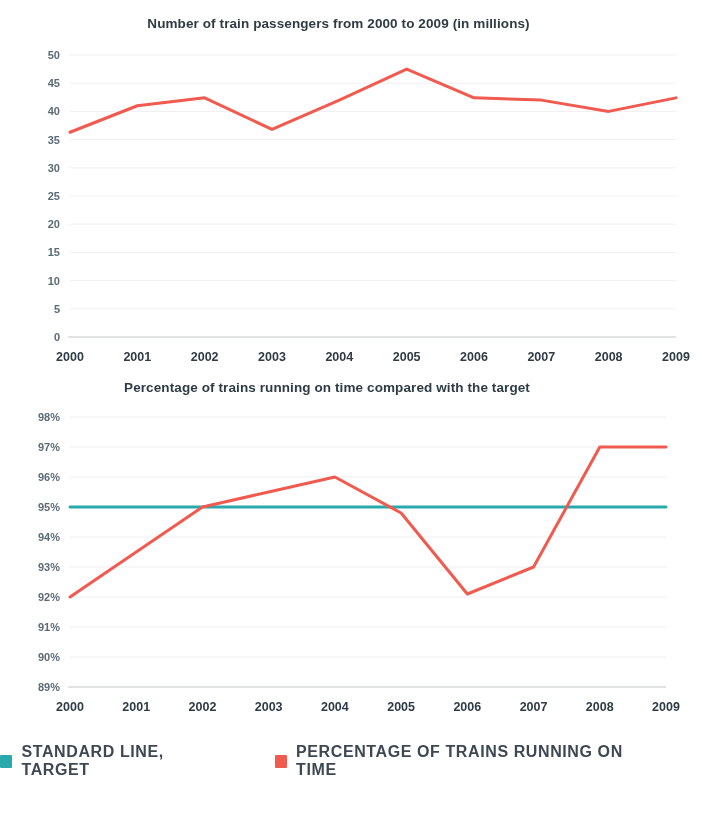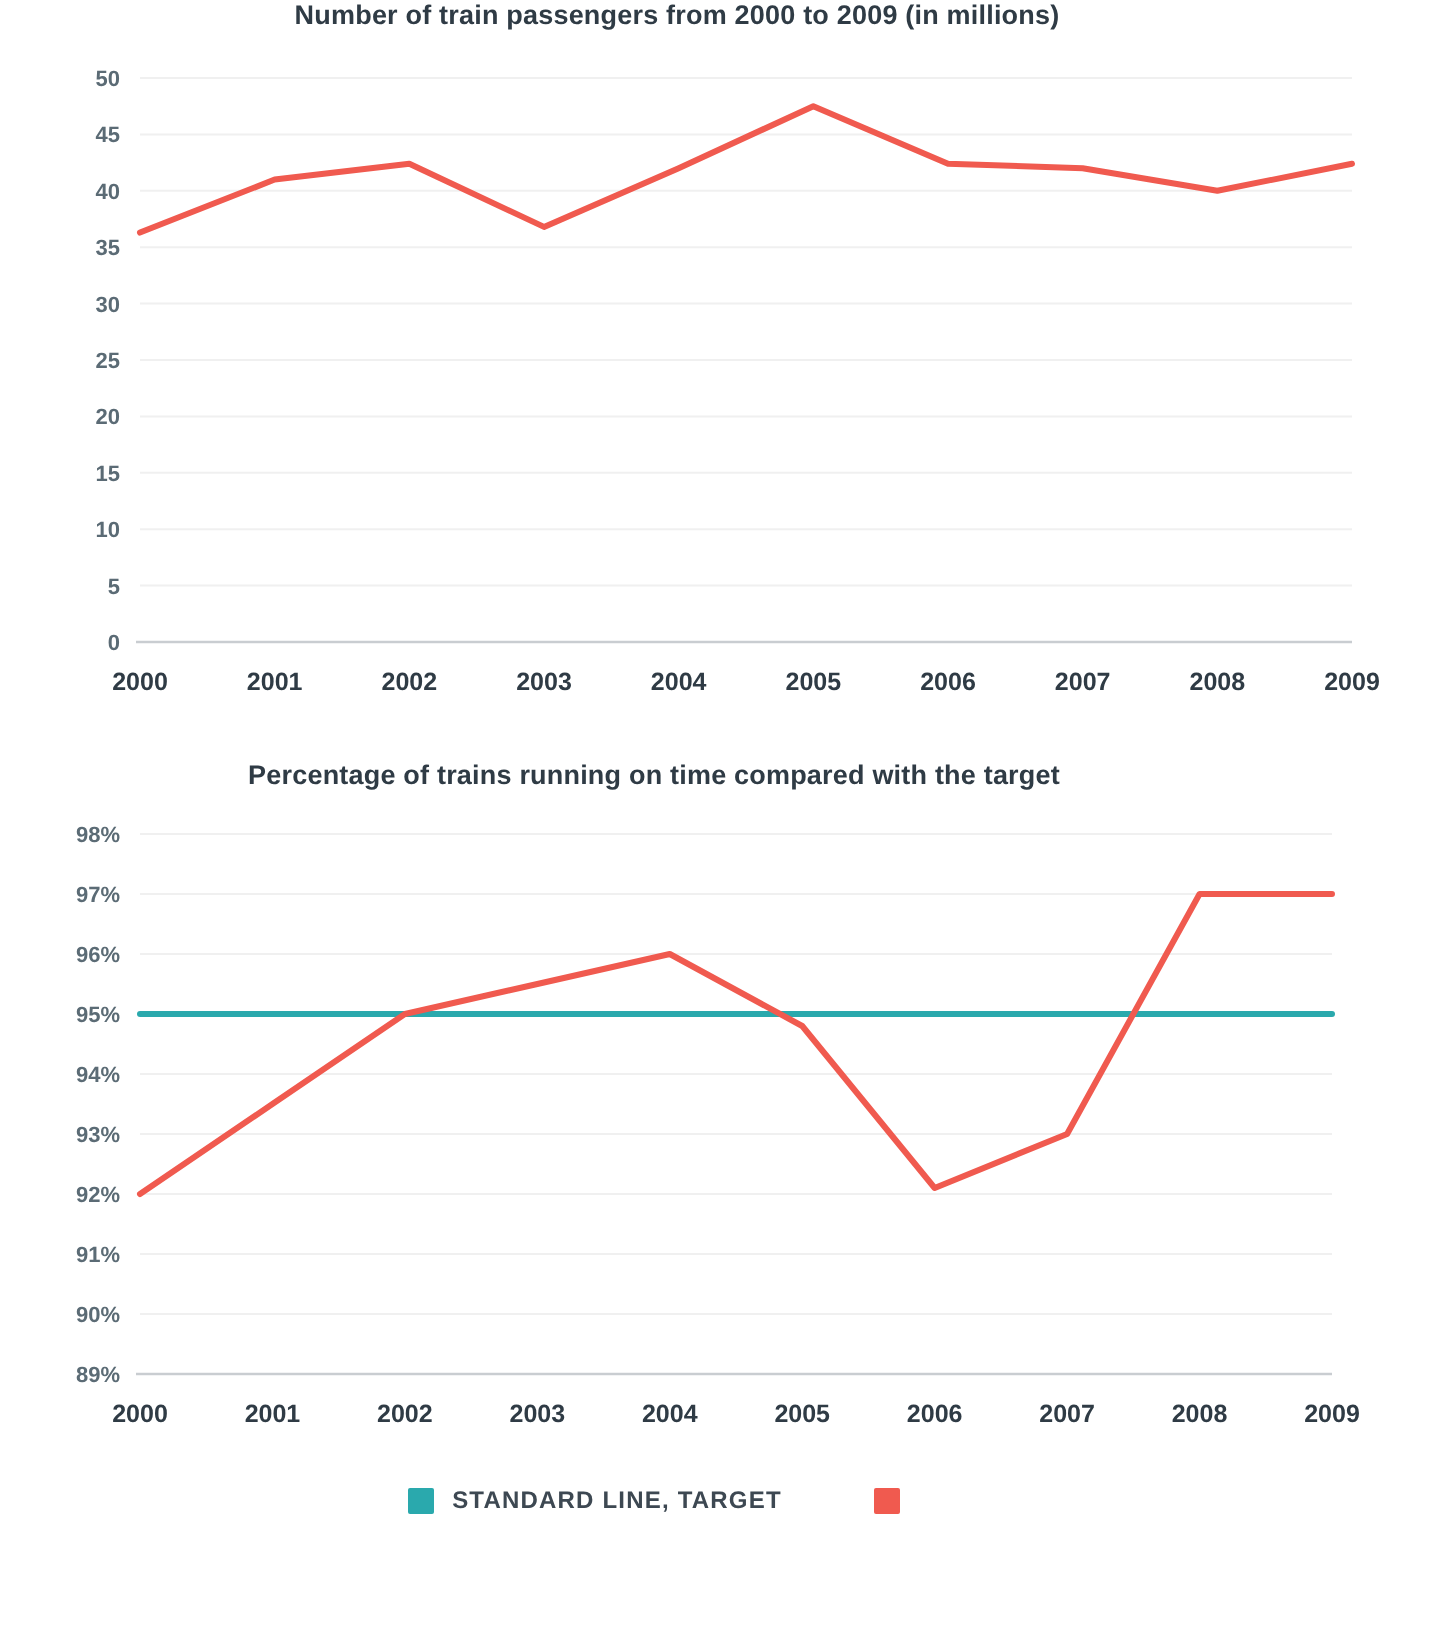--- a/index.html
+++ b/index.html
@@ -74,32 +74,32 @@
     align-items: center;
     gap: 9px;
   }
   .legend-swatch {
     width: 13px;
     height: 13px;
     border-radius: 1px;
     display: inline-block;
   }
   .legend-text {
-    font-size: 12px;
+    font-size: 16px;
     font-weight: bold;
     letter-spacing: 0.6px;
     color: #3d4852;
   }
 </style>
 </head>
 <body>
 
 <div class="page">
 
-  <div class="chart-block" style="position:absolute; left:0; top:0; width:677px;">
+  <div class="chart-block" style="position:absolute; left:0; top:16px; width:677px;">
     <div class="chart-title">Number of train passengers from 2000 to 2009 (in millions)</div>
     <div class="plot-wrap" style="margin-top:10px;">
       <svg class="plot" id="svg1" width="721" height="330" viewBox="0 0 721 330">
           <line x1="70" x2="676" y1="296" y2="296" class="gridline"></line>
           <text x="60" y="300" text-anchor="end" class="tick-label">0</text>
           <line x1="70" x2="676" y1="267.8" y2="267.8" class="gridline"></line>
           <text x="60" y="271.8" text-anchor="end" class="tick-label">5</text>
           <line x1="70" x2="676" y1="239.6" y2="239.6" class="gridline"></line>
           <text x="60" y="243.6" text-anchor="end" class="tick-label">10</text>
           <line x1="70" x2="676" y1="211.4" y2="211.4" class="gridline"></line>
@@ -174,17 +174,18 @@
         </svg>
     </div>
 
     <div class="legend">
       <div class="legend-item">
         <span class="legend-swatch" style="background:#2aa9ad;"></span>
         <span class="legend-text">STANDARD LINE, TARGET</span>
       </div>
       <div class="legend-item">
         <span class="legend-swatch" style="background:#f05a4f;"></span>
+        <span class="legend-text">PERCENTAGE OF TRAINS RUNNING ON TIME</span>
       </div>
     </div>
   </div>
 
 </div>
 
 </body></html>

